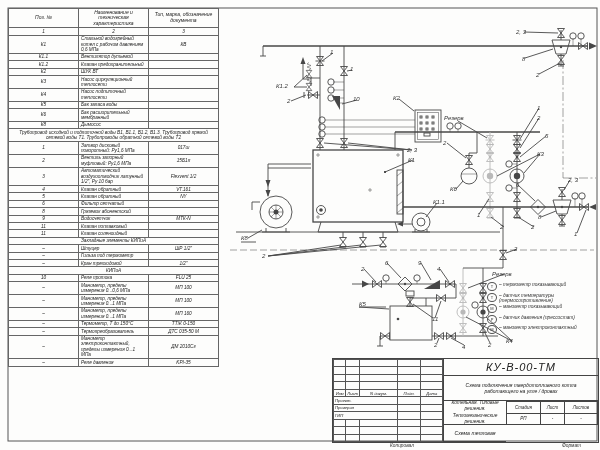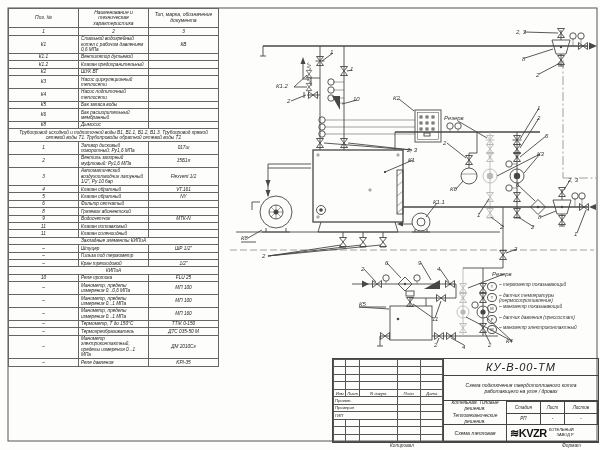--- a/index.html
+++ b/index.html
@@ -29,21 +29,21 @@
   
   #legend{position:absolute;left:487px;top:282px;width:118px;font-size:4.8px;color:#333;}
   .legend-item{display:flex;align-items:flex-start;margin-bottom:1.5px;}
   .licon{flex:0 0 8px;width:7px;height:7px;border:0.7px solid #555;border-radius:50%;
          font-size:4px;font-style:normal;text-align:center;line-height:7px;margin-right:2px;}
   .ltext{white-space:normal;}
   
   #tb{position:absolute;left:332px;top:358px;width:265px;height:83px;border:1px solid #444;
       font-size:4.5px;}
   .abs{position:absolute;box-sizing:border-box;}
-  .cell{border-left:0.8px solid #444;border-bottom:0.8px solid #444;text-align:right;}
+  .cell{border-left:0.8px solid #444;border-bottom:0.8px solid #444;}
   #tb-doc{left:110px;top:0;width:155px;height:17px;display:flex;align-items:center;justify-content:center;
           font-size:11px;letter-spacing:1px;}
   #tb-desc{left:110px;top:17px;width:155px;height:25px;display:flex;align-items:center;justify-content:center;
            text-align:center;font-size:5px;line-height:1.25;padding:0 8px;}
   #tb-proj{left:110px;top:42px;width:63px;height:24px;display:flex;flex-direction:column;justify-content:center;
            text-align:center;font-size:4.8px;line-height:1.3;}
   #tb-name{left:110px;top:66px;width:63px;height:17px;display:flex;align-items:center;justify-content:center;font-size:5.2px;}
   #tb-logo{left:173px;top:66px;width:92px;height:17px;display:flex;align-items:center;padding-left:3px;overflow:hidden;}
   .logo-mark{font-style:normal;font-weight:bold;font-size:11px;color:#111;letter-spacing:-0.5px;white-space:nowrap;}
   .logo-name{font-style:normal;font-size:4px;color:#111;line-height:1.15;margin-left:2px;white-space:nowrap;}
@@ -663,25 +663,18 @@
         <td>Листов</td>
       </tr>
       <tr>
         <td>РП</td>
         <td>-</td>
         <td>-</td>
       </tr>
     </tbody>
   </table>
   <div class="abs cell" id="tb-name">Схема тепловая</div>
-  <div class="abs cell" id="tb-logo">
-    <span class="logo-mark"><span>≋</span><span>KVZR</span></span>
-    <span class="logo-name">
-      <span>КОТЕЛЬНЫЙ</span><br>
-      <span>ЗАВОД Р</span>
-    </span>
-  </div>
 </div>
 
 <div class="footer-label" style="left:390px;top:443px">Копировал</div>
 <div class="footer-label" style="left:562px;top:443px">Формат</div>
 
 </div>
 
 </body></html>

